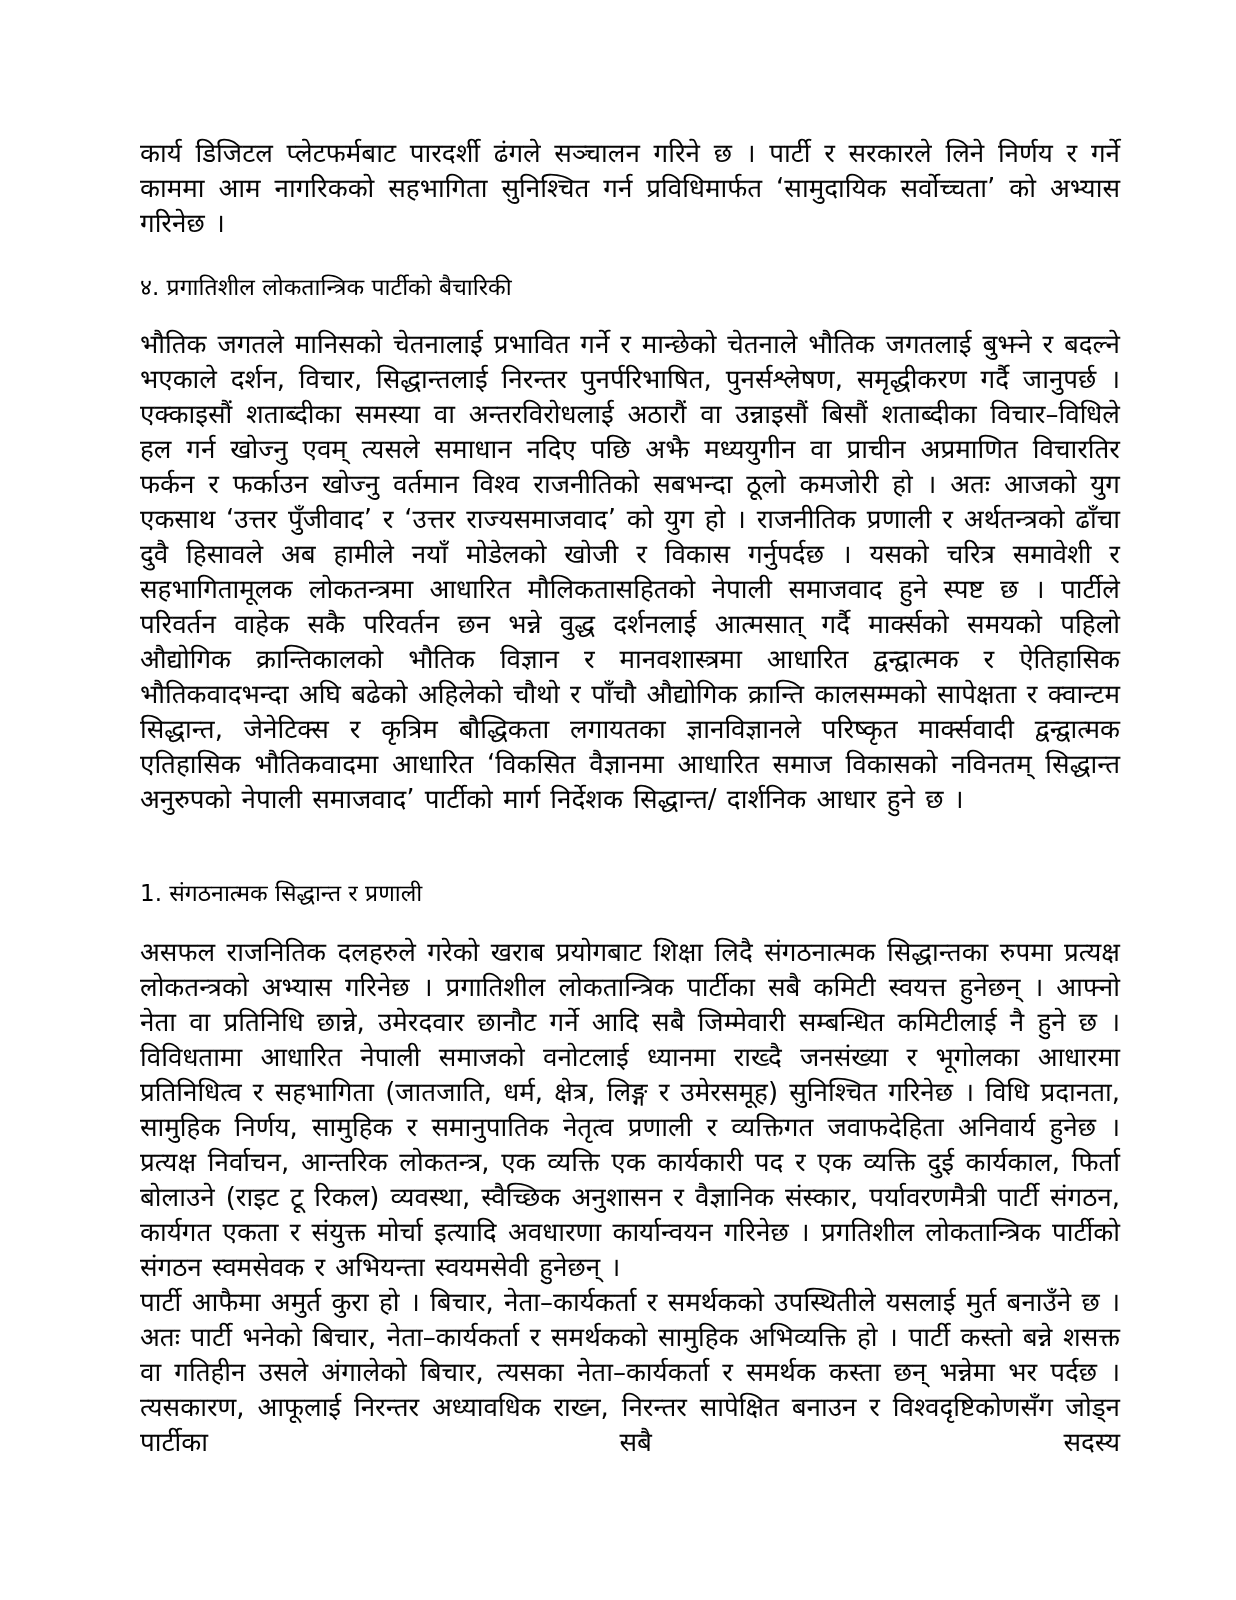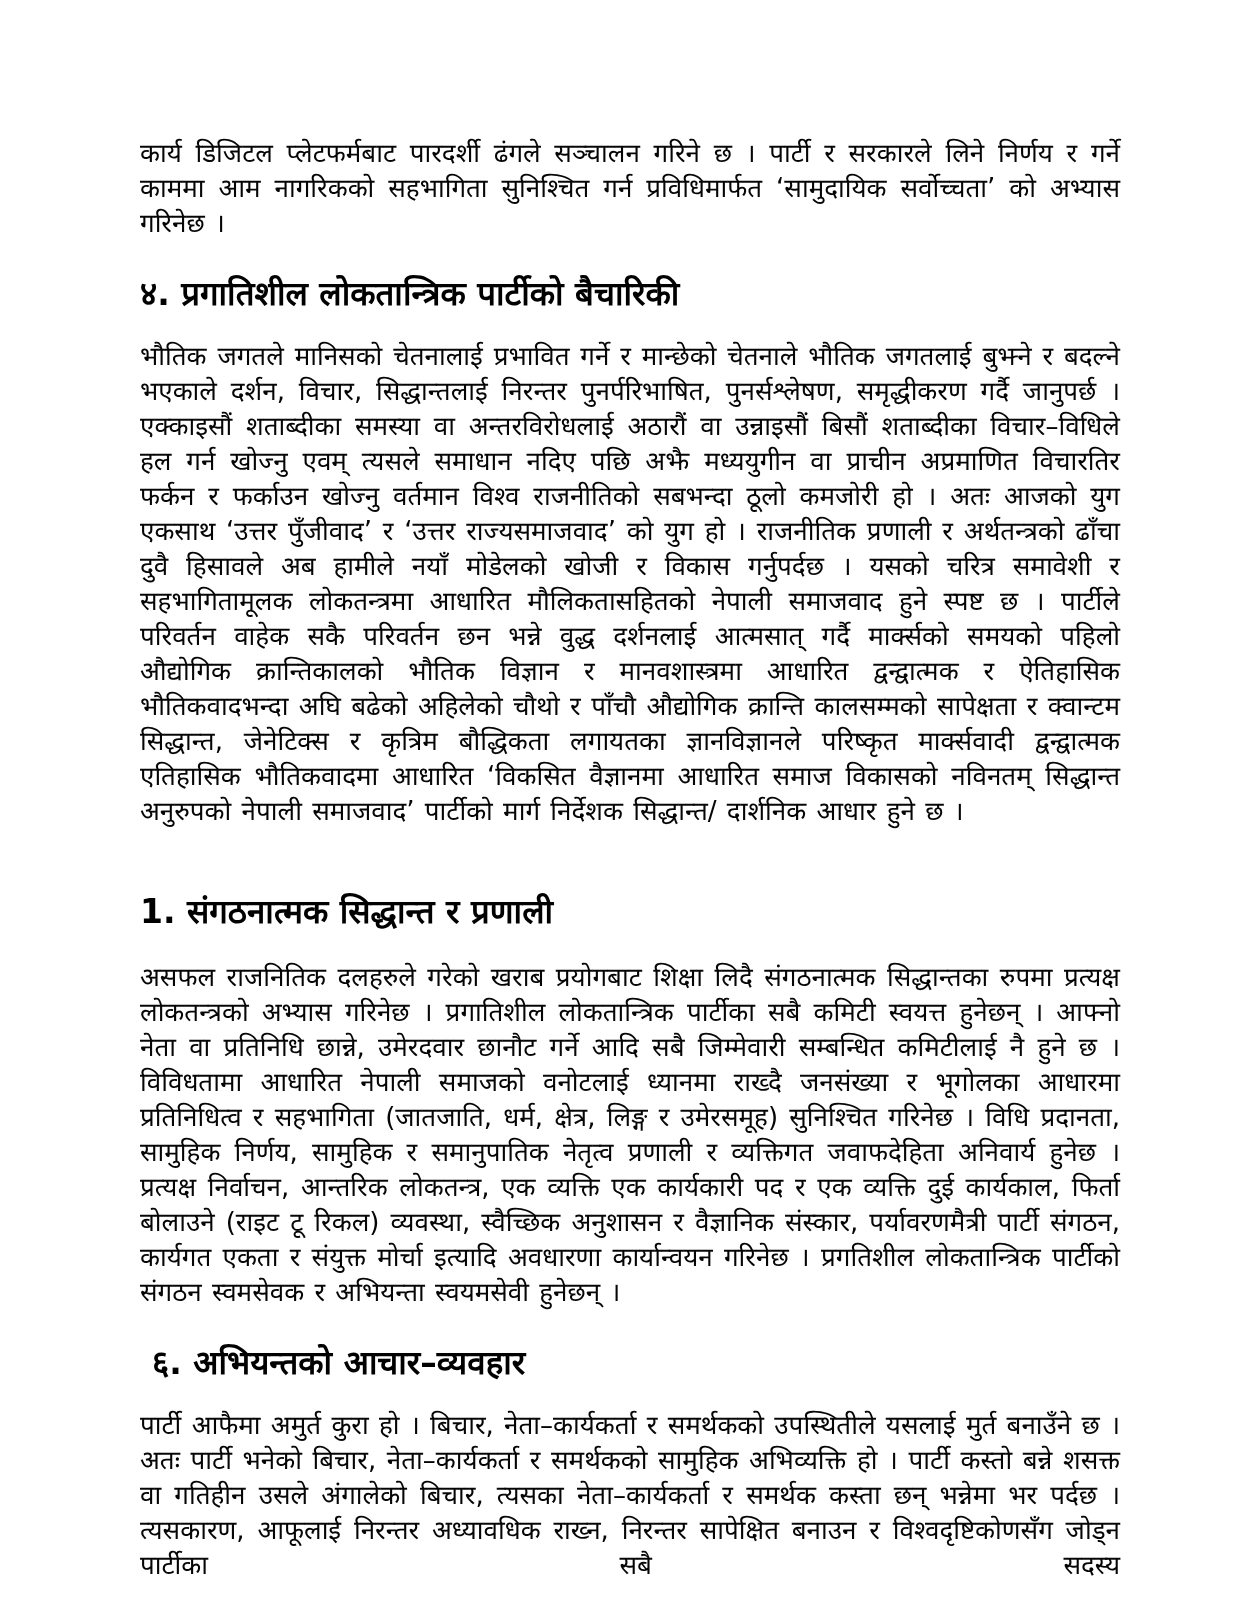--- a/index.html
+++ b/index.html
@@ -27,23 +27,23 @@
     line-height: 35px;
     text-align: justify;
     color: #050505;
     word-spacing: 2px;
   }
   .body-text.stretch-last {
     text-align-last: justify;
   }
   .section-heading {
     margin: 0;
-    font-size: 33px;
+    font-size: 23px;
     line-height: 1.25;
-    font-weight: 700;
+    font-weight: 400;
     color: #000000;
     letter-spacing: 0;
   }
   .heading-4 { margin-top: 32px; margin-bottom: 25px; }
   .heading-5 { margin-top: 62px; margin-bottom: 27px; }
   .heading-6 { margin-top: 32px; margin-bottom: 25px; margin-left: 12px; }
 </style>
 </head>
 <body>
 
@@ -52,17 +52,16 @@
   <p class="body-text">कार्य डिजिटल प्लेटफर्मबाट पारदर्शी ढंगले सञ्चालन गरिने छ । पार्टी र सरकारले लिने निर्णय र गर्ने काममा आम नागरिकको सहभागिता सुनिश्चित गर्न प्रविधिमार्फत ‘सामुदायिक सर्वोच्चता’ को अभ्यास गरिनेछ ।</p>
 
   <h2 class="section-heading heading-4">४. प्रगातिशील लोकतान्त्रिक पार्टीको बैचारिकी</h2>
 
   <p class="body-text">भौतिक जगतले मानिसको चेतनालाई प्रभावित गर्ने र मान्छेको चेतनाले भौतिक जगतलाई बुझ्ने र बदल्ने भएकाले दर्शन, विचार, सिद्धान्तलाई निरन्तर पुनर्परिभाषित, पुनर्सश्लेषण, समृद्धीकरण गर्दै जानुपर्छ । एक्काइसौं शताब्दीका समस्या वा अन्तरविरोधलाई अठारौं वा उन्नाइसौं बिसौं शताब्दीका विचार–विधिले हल गर्न खोज्नु एवम् त्यसले समाधान नदिए पछि अझै मध्ययुगीन वा प्राचीन अप्रमाणित विचारतिर फर्कन र फर्काउन खोज्नु वर्तमान विश्व राजनीतिको सबभन्दा ठूलो कमजोरी हो । अतः आजको युग एकसाथ ‘उत्तर पुँजीवाद’ र ‘उत्तर राज्यसमाजवाद’ को युग हो । राजनीतिक प्रणाली र अर्थतन्त्रको ढाँचा दुवै हिसावले अब हामीले नयाँ मोडेलको खोजी र विकास गर्नुपर्दछ । यसको चरित्र समावेशी र सहभागितामूलक लोकतन्त्रमा आधारित मौलिकतासहितको नेपाली समाजवाद हुने स्पष्ट छ । पार्टीले परिवर्तन वाहेक सकै परिवर्तन छन भन्ने वुद्ध दर्शनलाई आत्मसात् गर्दै मार्क्सको समयको पहिलो औद्योगिक क्रान्तिकालको भौतिक विज्ञान र मानवशास्त्रमा आधारित द्वन्द्वात्मक र ऐतिहासिक भौतिकवादभन्दा अघि बढेको अहिलेको चौथो र पाँचौ औद्योगिक क्रान्ति कालसम्मको सापेक्षता र क्वान्टम सिद्धान्त, जेनेटिक्स र कृत्रिम बौद्धिकता लगायतका ज्ञानविज्ञानले परिष्कृत मार्क्सवादी द्वन्द्वात्मक एतिहासिक भौतिकवादमा आधारित ‘विकसित वैज्ञानमा आधारित समाज विकासको नविनतम् सिद्धान्त अनुरुपको नेपाली समाजवाद’ पार्टीको मार्ग निर्देशक सिद्धान्त/ दार्शनिक आधार हुने छ ।</p>
 
   <h2 class="section-heading heading-5">1. संगठनात्मक सिद्धान्त र प्रणाली</h2>
 
   <p class="body-text">असफल राजनितिक दलहरुले गरेको खराब प्रयोगबाट शिक्षा लिदै संगठनात्मक सिद्धान्तका रुपमा प्रत्यक्ष लोकतन्त्रको अभ्यास गरिनेछ । प्रगातिशील लोकतान्त्रिक पार्टीका सबै कमिटी स्वयत्त हुनेछन् । आफ्नो नेता वा प्रतिनिधि छान्ने, उमेरदवार छानौट गर्ने आदि सबै जिम्मेवारी सम्बन्धित कमिटीलाई नै हुने छ । विविधतामा आधारित नेपाली समाजको वनोटलाई ध्यानमा राख्दै जनसंख्या र भूगोलका आधारमा प्रतिनिधित्व र सहभागिता (जातजाति, धर्म, क्षेत्र, लिङ्ग र उमेरसमूह) सुनिश्चित गरिनेछ । विधि प्रदानता, सामुहिक निर्णय, सामुहिक र समानुपातिक नेतृत्व प्रणाली र व्यक्तिगत जवाफदेहिता अनिवार्य हुनेछ । प्रत्यक्ष निर्वाचन, आन्तरिक लोकतन्त्र, एक व्यक्ति एक कार्यकारी पद र एक व्यक्ति दुई कार्यकाल, फिर्ता बोलाउने (राइट टू रिकल) व्यवस्था, स्वैच्छिक अनुशासन र वैज्ञानिक संस्कार, पर्यावरणमैत्री पार्टी संगठन, कार्यगत एकता र संयुक्त मोर्चा इत्यादि अवधारणा कार्यान्वयन गरिनेछ । प्रगतिशील लोकतान्त्रिक पार्टीको संगठन स्वमसेवक र अभियन्ता स्वयमसेवी हुनेछन् ।</p>
 
-  <h2 class="section-heading heading-6">६. अभियन्तको आचार–व्यवहार</h2>
 
   <p class="body-text stretch-last">पार्टी आफैमा अमुर्त कुरा हो । बिचार, नेता–कार्यकर्ता र समर्थकको उपस्थितीले यसलाई मुर्त बनाउँने छ । अतः पार्टी भनेको बिचार, नेता–कार्यकर्ता र समर्थकको सामुहिक अभिव्यक्ति हो । पार्टी कस्तो बन्ने शसक्त वा गतिहीन उसले अंगालेको बिचार, त्यसका नेता–कार्यकर्ता र समर्थक कस्ता छन् भन्नेमा भर पर्दछ । त्यसकारण, आफूलाई निरन्तर अध्यावधिक राख्न, निरन्तर सापेक्षित बनाउन र विश्वदृष्टिकोणसँग जोड्न पार्टीका सबै सदस्य</p>
 
 </div>
 
 </body></html>

